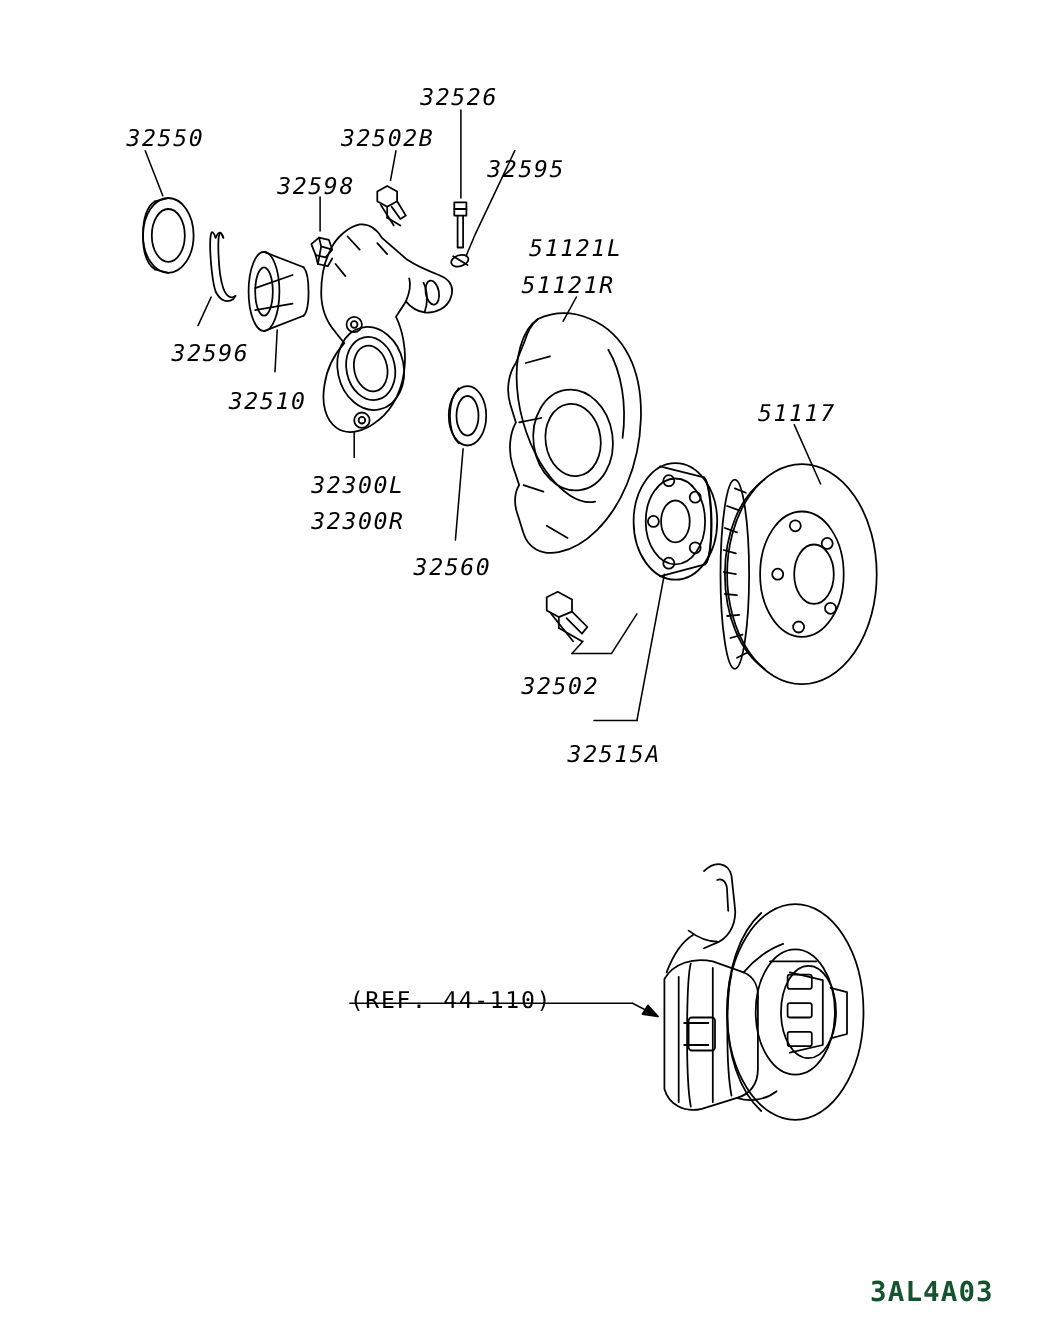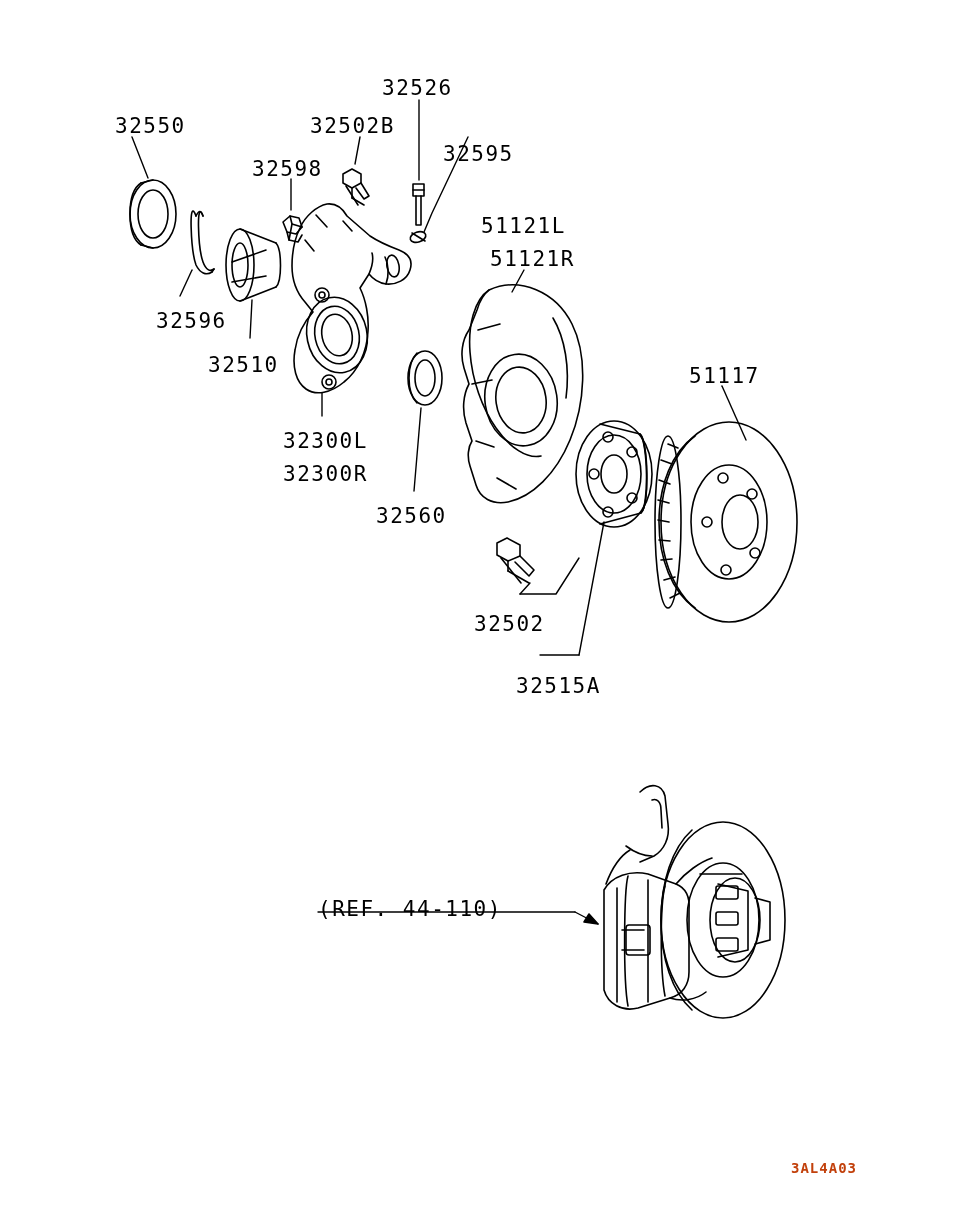--- a/index.html
+++ b/index.html
@@ -30,28 +30,29 @@
     height: 1210px;
   }
   .label {
     position: absolute;
     font-family: "DejaVu Sans Mono", monospace;
     font-size: 21px;
     letter-spacing: 1.5px;
     color: #000;
     white-space: nowrap;
     line-height: 26px;
+    font-style: italic;
   }
   .footer-code {
     position: absolute;
     font-family: "DejaVu Sans Mono", monospace;
-    font-size: 14px;
+    font-size: 25px;
     letter-spacing: 1px;
     font-weight: bold;
-    color: #c2410c;
+    color: #14532d;
   }
   .ref-label {
     position: absolute;
     font-family: "DejaVu Sans Mono", monospace;
     font-size: 21px;
     letter-spacing: 1.5px;
     color: #000;
     white-space: nowrap;
   }
 </style>
@@ -262,21 +263,21 @@
 
     </g>
   </svg>
 
   <div class="label" style="left:103px; top:113px;margin-left:12px;">32550</div>
   <div class="label" style="left:382px; top:75px;">32526</div>
   <div class="label" style="left:310px; top:113px;">32502B</div>
   <div class="label" style="left:443px; top:113px;margin-top:28px;">32595</div>
   <div class="label" style="left:252px; top:156px;">32598</div>
   <div class="label" style="left:481px; top:213px;">51121L</div>
-  <div class="label" style="left:490px; top:246px;">51121R</div>
+  <div class="label" style="left:474px; top:246px;">51121R</div>
   <div class="label" style="left:145px; top:308px;margin-left:11px;">32596</div>
   <div class="label" style="left:208px; top:352px;">32510</div>
   <div class="label" style="left:689px; top:363px;">51117</div>
   <div class="label" style="left:283px; top:428px;">32300L</div>
   <div class="label" style="left:283px; top:461px;">32300R</div>
   <div class="label" style="left:376px; top:503px;">32560</div>
   <div class="label" style="left:474px; top:611px;">32502</div>
   <div class="label" style="left:516px; top:673px;">32515A</div>
 
   <div class="ref-label" style="left:318px; top:897px;">(REF. 44-110)</div>

